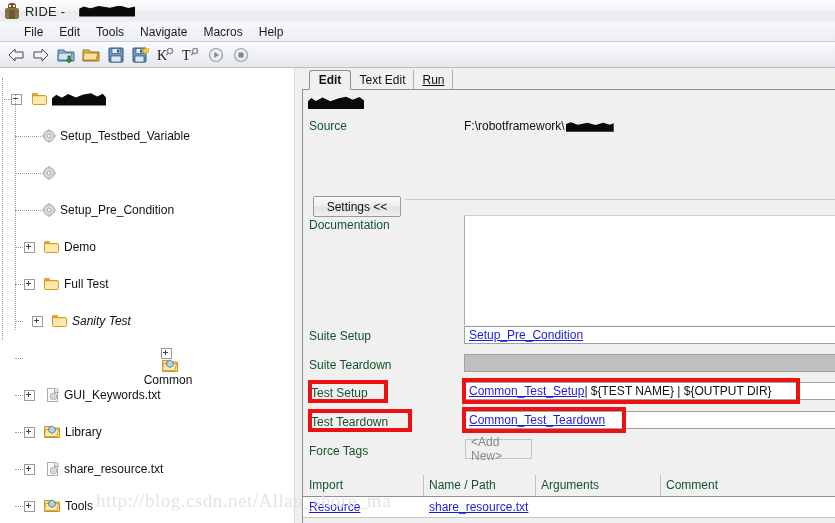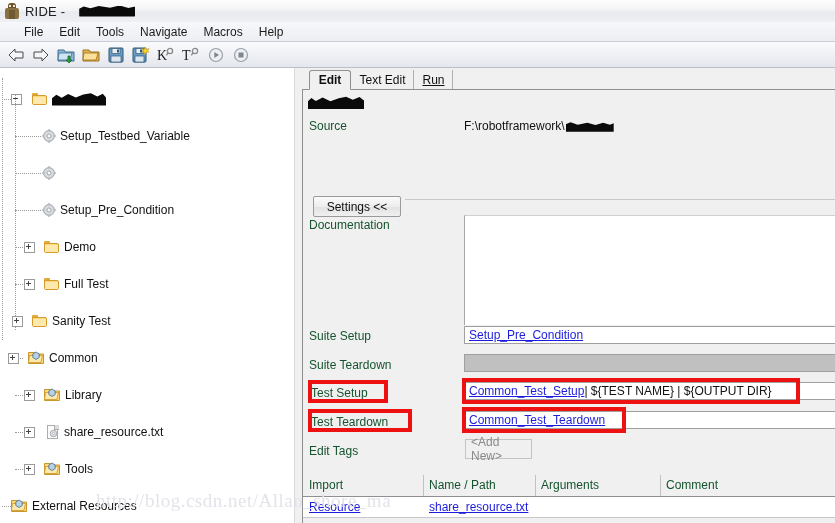--- a/index.html
+++ b/index.html
@@ -336,45 +336,58 @@
         <div class="dots-h" style="left:15px;top:10px;width:8px;"></div>
         <div class="expander plus"></div>
         <div class="folder" style="margin-left:9px;">
           <div class="tab"></div>
             <div class="bd"></div>
             <div class="bd2"></div>
         </div>
         <span class="tlabel">Full Test</span>
       </div>
 
-      <div class="trow" style="padding-left:12px;">
+      <div class="trow" style="padding-left:32px;font-style:italic;">
         <div class="dots-h" style="left:15px;top:10px;width:8px;"></div>
         <div class="expander plus"></div>
         <div class="folder" style="margin-left:9px;">
           <div class="tab"></div>
             <div class="bd"></div>
             <div class="bd2"></div>
         </div>
         <span class="tlabel">Sanity Test</span>
       </div>
 
-      <div class="trow" style="padding-left:8px;">
+      <div class="trow" style="padding-left:38px;flex-direction:column;">
         <div class="dots-h" style="left:15px;top:10px;width:8px;"></div>
         <div class="expander plus"></div>
         <span class="rsrc" style="margin-left:9px;">
           <svg width="17" height="14" viewBox="0 0 17 14">
             <path d="M0.5 1.5 h6 l1 1.5 H15.5 v9.5 H0.5 Z" fill="#fcd878" stroke="#c99628" stroke-width="1"></path>
             <path d="M1.5 4.5 h13 l-1.6 7 H0.5 Z" fill="#fde9ad" stroke="#c99628" stroke-width="0.8"></path>
             <path d="M8 1 l3.2 2 v3.5 l-3.2 2 -3.2-2 V3 Z" fill="#b8d1e6" stroke="#3f6c92" stroke-width="0.8"></path>
           </svg>
         </span>
         <span class="tlabel">Common</span>
       </div>
 
 
+      <div class="trow" style="padding-left:24px;">
+        <div class="dots-h" style="left:15px;top:10px;width:8px;"></div>
+        <div class="expander plus"></div>
+        <span class="doc" style="margin-left:12px;">
+          <div class="pg"></div>
+            <div class="fold"></div>
+          <svg style="position:absolute;left:2px;top:4px;" width="9" height="9" viewBox="0 0 9 9">
+            <circle cx="4.5" cy="4.5" r="3.3" fill="#dfe2e6" stroke="#9aa0a6" stroke-width="0.8"></circle>
+            <circle cx="4.5" cy="4.5" r="1.2" fill="#fff" stroke="#9aa0a6" stroke-width="0.6"></circle>
+          </svg>
+        </span>
+        <span class="tlabel">GUI_Keywords.txt</span>
+      </div>
 
       <div class="trow" style="padding-left:24px;">
         <div class="dots-h" style="left:15px;top:10px;width:8px;"></div>
         <div class="expander plus"></div>
         <span class="rsrc" style="margin-left:9px;">
           <svg width="17" height="14" viewBox="0 0 17 14">
             <path d="M0.5 1.5 h6 l1 1.5 H15.5 v9.5 H0.5 Z" fill="#fcd878" stroke="#c99628" stroke-width="1"></path>
             <path d="M1.5 4.5 h13 l-1.6 7 H0.5 Z" fill="#fde9ad" stroke="#c99628" stroke-width="0.8"></path>
             <path d="M8 1 l3.2 2 v3.5 l-3.2 2 -3.2-2 V3 Z" fill="#b8d1e6" stroke="#3f6c92" stroke-width="0.8"></path>
           </svg>
@@ -465,21 +478,21 @@
         <span class="link">Common_Test_Setup</span>
           <span class="plain"> | ${TEST NAME} | ${OUTPUT DIR}</span>
       </div>
 
       <div class="lbl" style="left:8px;top:325px;">Test Teardown</div>
       <div class="field" style="left:161px;top:321px;width:380px;border-right:none;">
         <span class="link">Common_Test_Teardown</span>
           <span class="plain"></span>
       </div>
 
-      <div class="lbl" style="left:6px;top:354px;">Edit Tags</div>
+      <div class="lbl" style="left:6px;top:354px;">Force Tags</div>
       <div class="addnew" style="left:162px;top:349px;width:67px;">&lt;Add New&gt;</div>
 
       <div class="hl" style="left:5px;top:290px;width:80px;height:23px;"></div>
       <div class="hl" style="left:5px;top:319px;width:104px;height:23px;"></div>
       <div class="hl" style="left:159px;top:288px;width:338px;height:26px;"></div>
       <div class="hl" style="left:159px;top:317px;width:164px;height:26px;"></div>
 
       <div class="imptable">
         <div class="hline" style="top:0px;"></div>
         <div class="thead">

